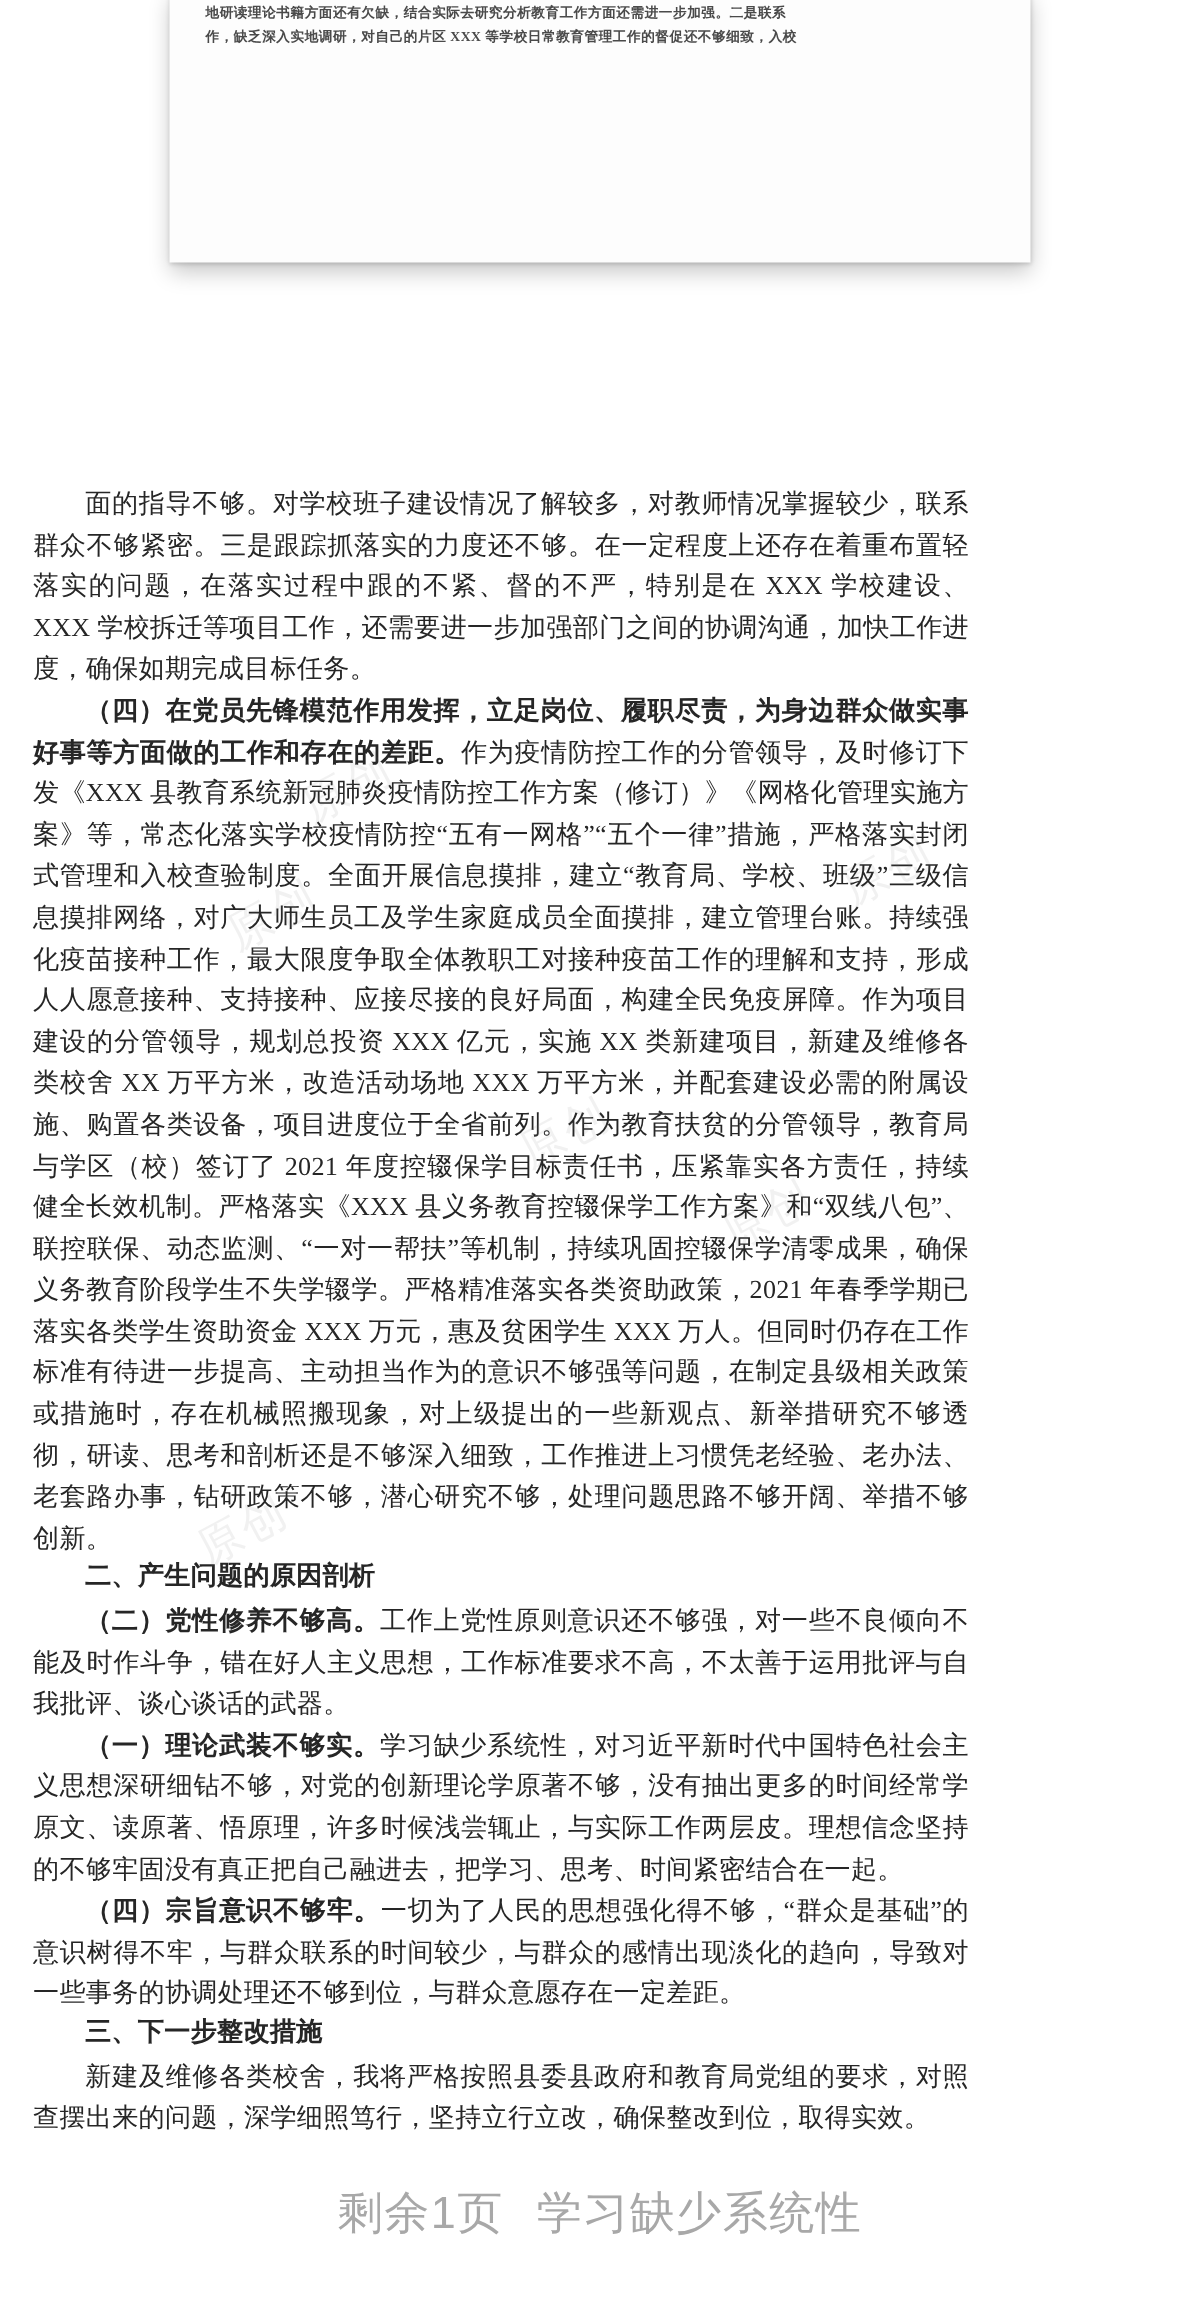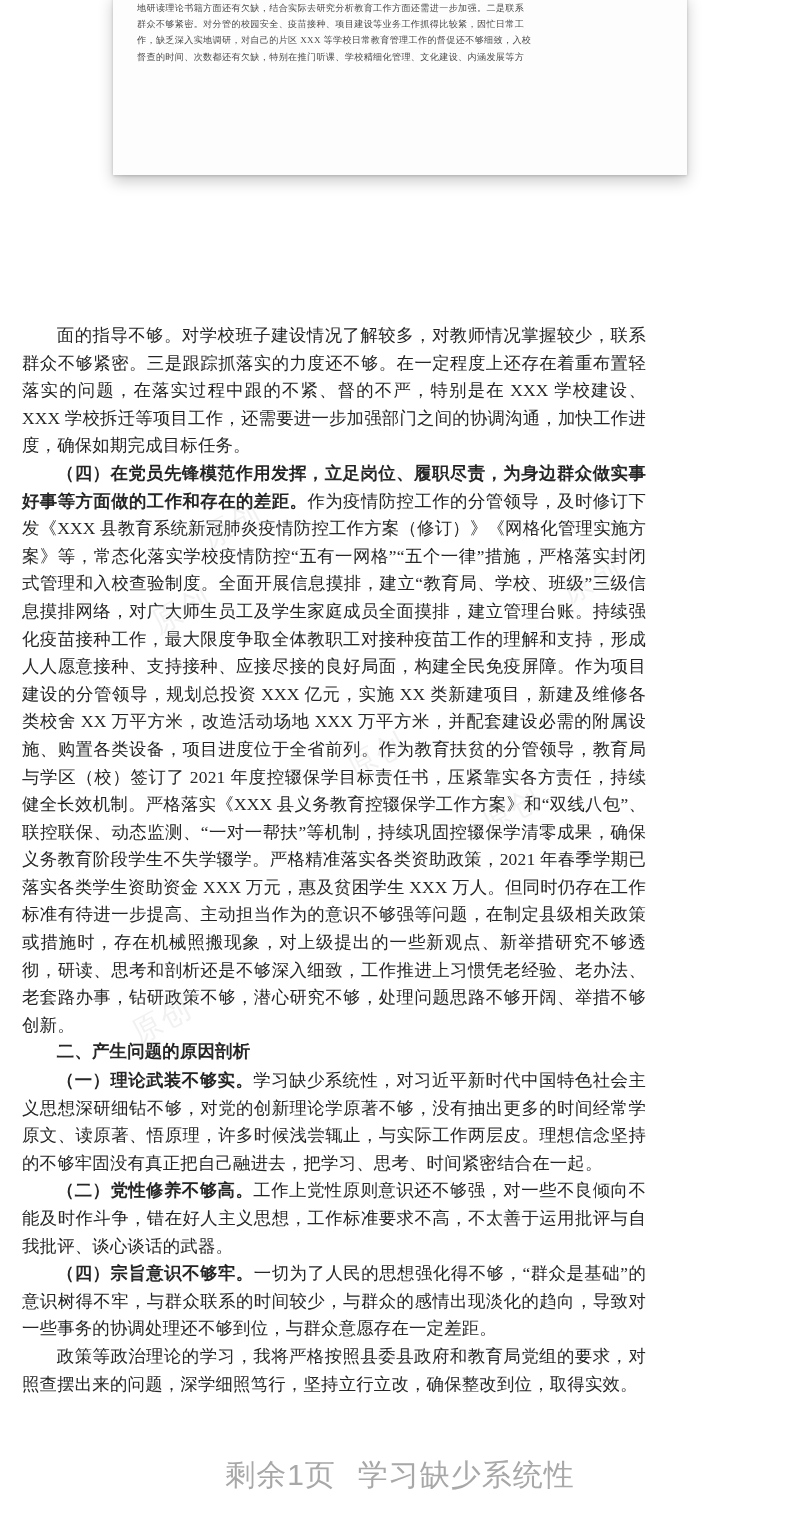--- a/index.html
+++ b/index.html
@@ -30,20 +30,21 @@
     overflow: hidden;
   }
   .preview-card .pv-line {
     font-size: 9.1px;
     line-height: 16.2px;
     letter-spacing: 0.35px;
     color: #4a4a4a;
     white-space: nowrap;
     text-align: justify;
     font-family: "Liberation Serif", "DejaVu Serif", serif;
+    font-weight: bold;
   }
 
   
   .doc-body {
     position: absolute;
     left: 0;
     top: 322px;
     width: 668px;
     padding: 0 22px;
     box-sizing: border-box;
@@ -91,33 +92,32 @@
     letter-spacing: 1px;
     font-family: "Liberation Sans", "DejaVu Sans", sans-serif;
   }
   .footer-note .gap { display: inline-block; width: 22px; }
 </style>
 </head>
 <body>
 
 <div class="preview-card">
   <div class="pv-line">地研读理论书籍方面还有欠缺，结合实际去研究分析教育工作方面还需进一步加强。二是联系</div>
-  <div class="pv-line">群众不够紧密。对分管的校园安全、疫苗接种、项目建设等业务工作抓得比较紧，因忙日常工</div>
   <div class="pv-line">作，缺乏深入实地调研，对自己的片区 XXX 等学校日常教育管理工作的督促还不够细致，入校</div>
-  <div class="pv-line">督查的时间、次数都还有欠缺，特别在推门听课、学校精细化管理、文化建设、内涵发展等方</div>
 </div>
 
 <div class="doc-body">
   <p class="para indent">面的指导不够。对学校班子建设情况了解较多，对教师情况掌握较少，联系群众不够紧密。三是跟踪抓落实的力度还不够。在一定程度上还存在着重布置轻落实的问题，在落实过程中跟的不紧、督的不严，特别是在 XXX 学校建设、XXX 学校拆迁等项目工作，还需要进一步加强部门之间的协调沟通，加快工作进度，确保如期完成目标任务。</p>
   <p class="para indent"><b>（四）在党员先锋模范作用发挥，立足岗位、履职尽责，为身边群众做实事好事等方面做的工作和存在的差距。</b>作为疫情防控工作的分管领导，及时修订下发《XXX 县教育系统新冠肺炎疫情防控工作方案（修订）》《网格化管理实施方案》等，常态化落实学校疫情防控“五有一网格”“五个一律”措施，严格落实封闭式管理和入校查验制度。全面开展信息摸排，建立“教育局、学校、班级”三级信息摸排网络，对广大师生员工及学生家庭成员全面摸排，建立管理台账。持续强化疫苗接种工作，最大限度争取全体教职工对接种疫苗工作的理解和支持，形成人人愿意接种、支持接种、应接尽接的良好局面，构建全民免疫屏障。作为项目建设的分管领导，规划总投资 XXX 亿元，实施 XX 类新建项目，新建及维修各类校舍 XX 万平方米，改造活动场地 XXX 万平方米，并配套建设必需的附属设施、购置各类设备，项目进度位于全省前列。作为教育扶贫的分管领导，教育局与学区（校）签订了 2021 年度控辍保学目标责任书，压紧靠实各方责任，持续健全长效机制。严格落实《XXX 县义务教育控辍保学工作方案》和“双线八包”、联控联保、动态监测、“一对一帮扶”等机制，持续巩固控辍保学清零成果，确保义务教育阶段学生不失学辍学。严格精准落实各类资助政策，2021 年春季学期已落实各类学生资助资金 XXX 万元，惠及贫困学生 XXX 万人。但同时仍存在工作标准有待进一步提高、主动担当作为的意识不够强等问题，在制定县级相关政策或措施时，存在机械照搬现象，对上级提出的一些新观点、新举措研究不够透彻，研读、思考和剖析还是不够深入细致，工作推进上习惯凭老经验、老办法、老套路办事，钻研政策不够，潜心研究不够，处理问题思路不够开阔、举措不够创新。</p>
   <p class="para heading">二、产生问题的原因剖析</p>
+  <p class="para indent"><b>（二）党性修养不够高。</b>工作上党性原则意识还不够强，对一些不良倾向不能及时作斗争，错在好人主义思想，工作标准要求不高，不太善于运用批评与自我批评、谈心谈话的武器。</p>
   <p class="para indent"><b>（一）理论武装不够实。</b>学习缺少系统性，对习近平新时代中国特色社会主义思想深研细钻不够，对党的创新理论学原著不够，没有抽出更多的时间经常学原文、读原著、悟原理，许多时候浅尝辄止，与实际工作两层皮。理想信念坚持的不够牢固没有真正把自己融进去，把学习、思考、时间紧密结合在一起。</p>
-  <p class="para indent"><b>（二）党性修养不够高。</b>工作上党性原则意识还不够强，对一些不良倾向不能及时作斗争，错在好人主义思想，工作标准要求不高，不太善于运用批评与自我批评、谈心谈话的武器。</p>
   <p class="para indent"><b>（四）宗旨意识不够牢。</b>一切为了人民的思想强化得不够，“群众是基础”的意识树得不牢，与群众联系的时间较少，与群众的感情出现淡化的趋向，导致对一些事务的协调处理还不够到位，与群众意愿存在一定差距。</p>
-  <p class="para indent">政策等政治理论的学习，我将严格按照县委县政府和教育局党组的要求，对照查摆出来的问题，深学细照笃行，坚持立行立改，确保整改到位，取得实效。</p>
+  <p class="para heading">三、下一步整改措施</p>
+  <p class="para indent">新建及维修各类校舍，我将严格按照县委县政府和教育局党组的要求，对照查摆出来的问题，深学细照笃行，坚持立行立改，确保整改到位，取得实效。</p>
 </div>
 
 <div class="wm" style="left:200px;  top:505px;">原创</div>
 <div class="wm" style="left:560px;  top:560px;">原创</div>
 <div class="wm" style="left:150px;  top:590px;">原创</div>
 <div class="wm" style="left:345px;  top:735px;">原创</div>
 <div class="wm" style="left:480px;  top:790px;">原创</div>
 <div class="wm" style="left:130px;  top:1000px;">原创</div>
 
 <div class="footer-note">

